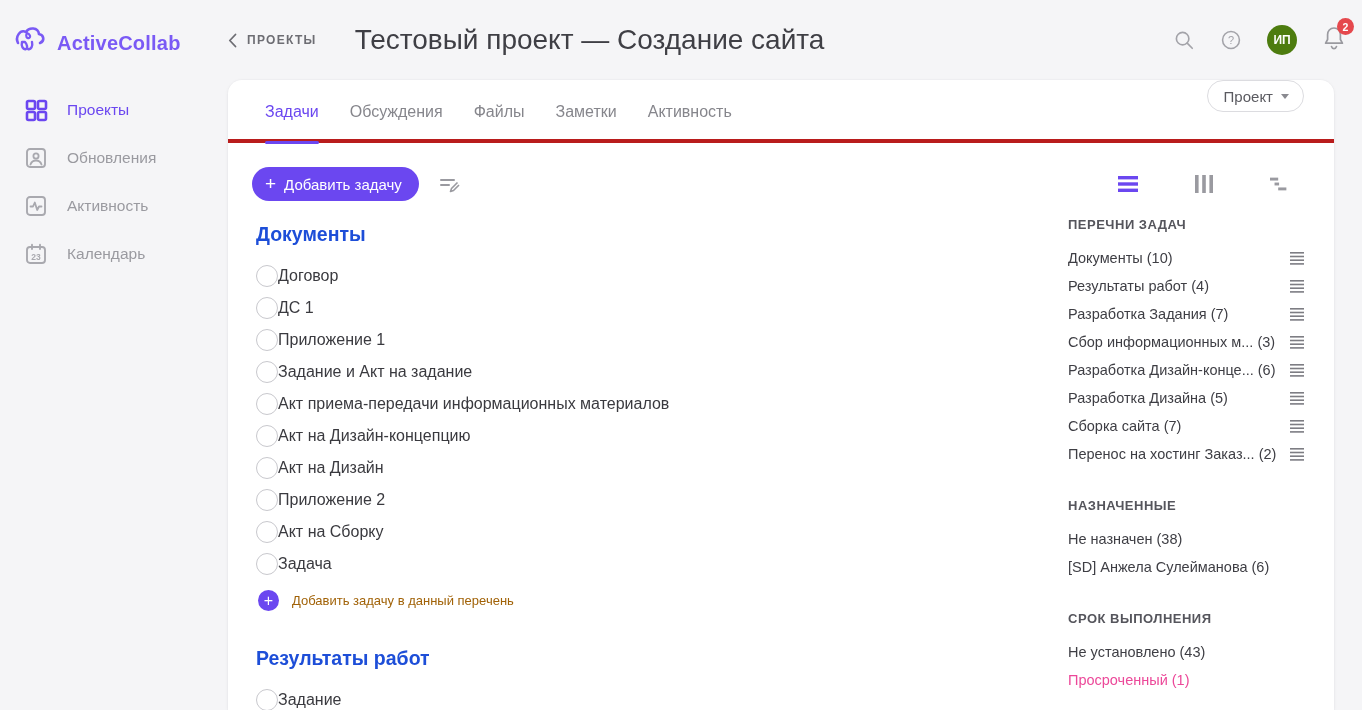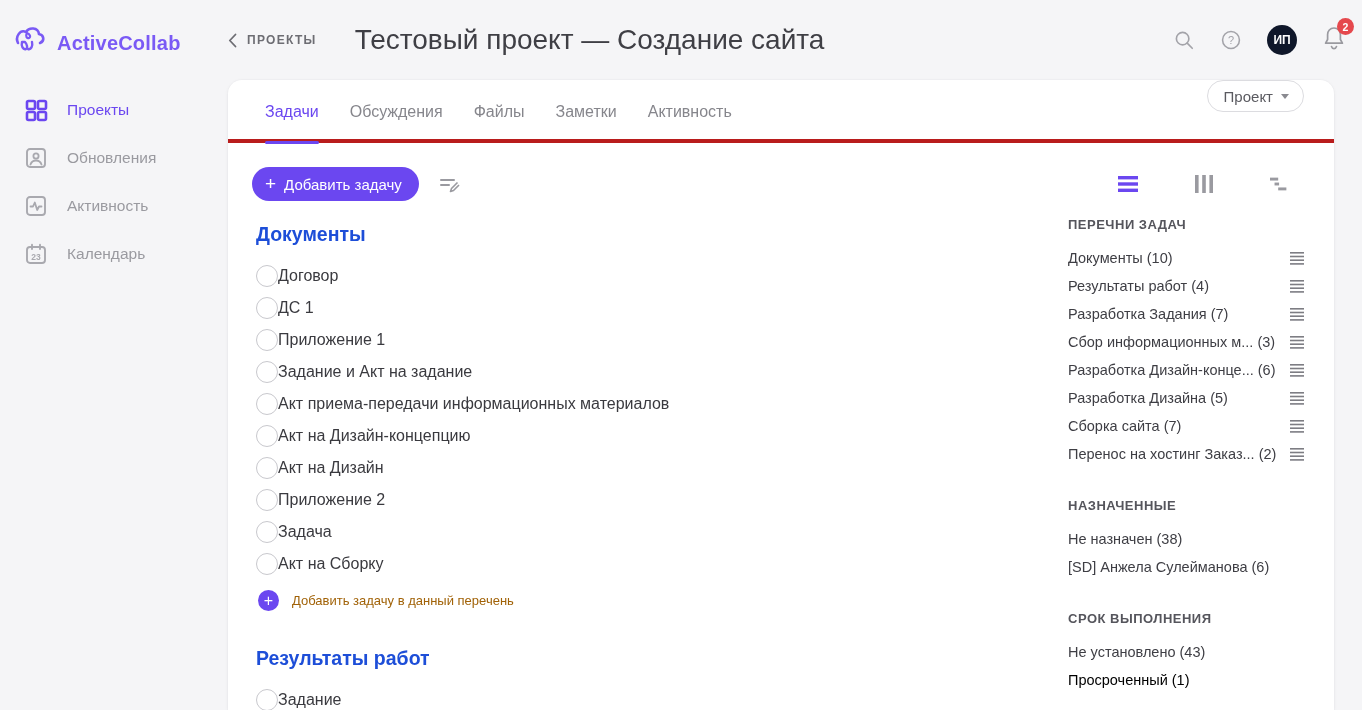--- a/index.html
+++ b/index.html
@@ -13,21 +13,21 @@
 
   
   .header { height:80px; display:flex; align-items:center; }
   .logo-area { width:228px; display:flex; align-items:flex-end; padding-left:14px; gap:9px; flex-shrink:0; }
   .logo-text { font-size:20px; font-weight:700; color:#7a5af5; letter-spacing:.2px; }
   .breadcrumb-wrap { display:flex; align-items:center; gap:10px; margin-right:38px; cursor:pointer; }
   .breadcrumb { font-size:12px; font-weight:700; letter-spacing:1.3px; color:#6d6d73; }
   .page-title { font-size:28px; font-weight:400; color:#3f3f45; white-space:nowrap; }
   .header-right { margin-left:auto; display:flex; align-items:center; gap:25px; margin-right:16px; }
   .hicon { width:22px; height:22px; color:#a3a3a9; cursor:pointer; }
-  .avatar { width:30px; height:30px; border-radius:50%; background:#0f172a; color:#fff;
+  .avatar { width:30px; height:30px; border-radius:50%; background:#4d7c0f; color:#fff;
             font-size:12px; font-weight:700; display:flex; align-items:center; justify-content:center; cursor:pointer; }
   .bell-wrap { position:relative; cursor:pointer; }
   .badge { position:absolute; top:-7px; right:-8px; min-width:17px; height:17px; border-radius:9px;
            background:#e5484d; color:#fff; font-size:10.5px; font-weight:700;
            display:flex; align-items:center; justify-content:center; padding:0 4px; }
 
   
   .sidebar { position:absolute; left:0; top:86px; width:228px; }
   .side-item { height:48px; display:flex; align-items:center; padding-left:24px; gap:19px;
                color:#9a9aa0; font-size:15.5px; cursor:pointer; }
@@ -80,21 +80,21 @@
   .list-block + .list-block { margin-top:36px; }
 
   
   .right-panel { width:236px; flex-shrink:0; padding-top:2px; }
   .panel-heading { font-size:13px; font-weight:700; letter-spacing:.5px; color:#55555c; margin-bottom:12px; }
   .panel-section { margin-bottom:0; }
   .panel-section + .panel-section { margin-top:30px; }
   .panel-item { height:28px; display:flex; align-items:center; font-size:14.5px; color:#3e3e44; cursor:pointer; }
   .panel-item .txt { white-space:nowrap; overflow:hidden; }
   .drag-handle { margin-left:auto; color:#7d7d83; width:14px; height:13px; flex-shrink:0; cursor:grab; }
-  .panel-item.overdue { color:#000000; }
+  .panel-item.overdue { color:#ec4899; }
 </style>
 </head>
 <body>
 
 <div class="header">
   <div class="logo-area">
     <svg width="34" height="30" viewBox="0 0 34 30" fill="none">
       <path d="M4 18 C1 12 6 4 12 7 C15 2 24 2 25 9 C30 10 31 16 26 18" stroke="#7a5af5" stroke-width="2.6" stroke-linecap="round" fill="none"></path>
       <path d="M8 17 C7 21 9 25 12 24 C14 23 13 19 11 17 Z" stroke="#7a5af5" stroke-width="2.4" fill="none" stroke-linejoin="round"></path>
       <path d="M18 17 C19 21 17 25 14 24" stroke="#7a5af5" stroke-width="2.4" fill="none" stroke-linecap="round"></path>
@@ -245,25 +245,25 @@
         <div class="task-row">
           <span class="checkbox"></span>
           <span class="task-label">Акт на Дизайн</span>
         </div>
         <div class="task-row">
           <span class="checkbox"></span>
           <span class="task-label">Приложение 2</span>
         </div>
         <div class="task-row">
           <span class="checkbox"></span>
+          <span class="task-label">Акт на Сборку</span>
+        </div>
+        <div class="task-row">
+          <span class="checkbox"></span>
           <span class="task-label">Задача</span>
-        </div>
-        <div class="task-row">
-          <span class="checkbox"></span>
-          <span class="task-label">Акт на Сборку</span>
         </div>
 
         <div class="add-link-row">
           <span class="plus-circle">+</span>
           <span class="add-link">Добавить задачу в данный перечень</span>
         </div>
       </div>
 
       <div class="list-block">
         <div class="list-title">Результаты работ</div>

